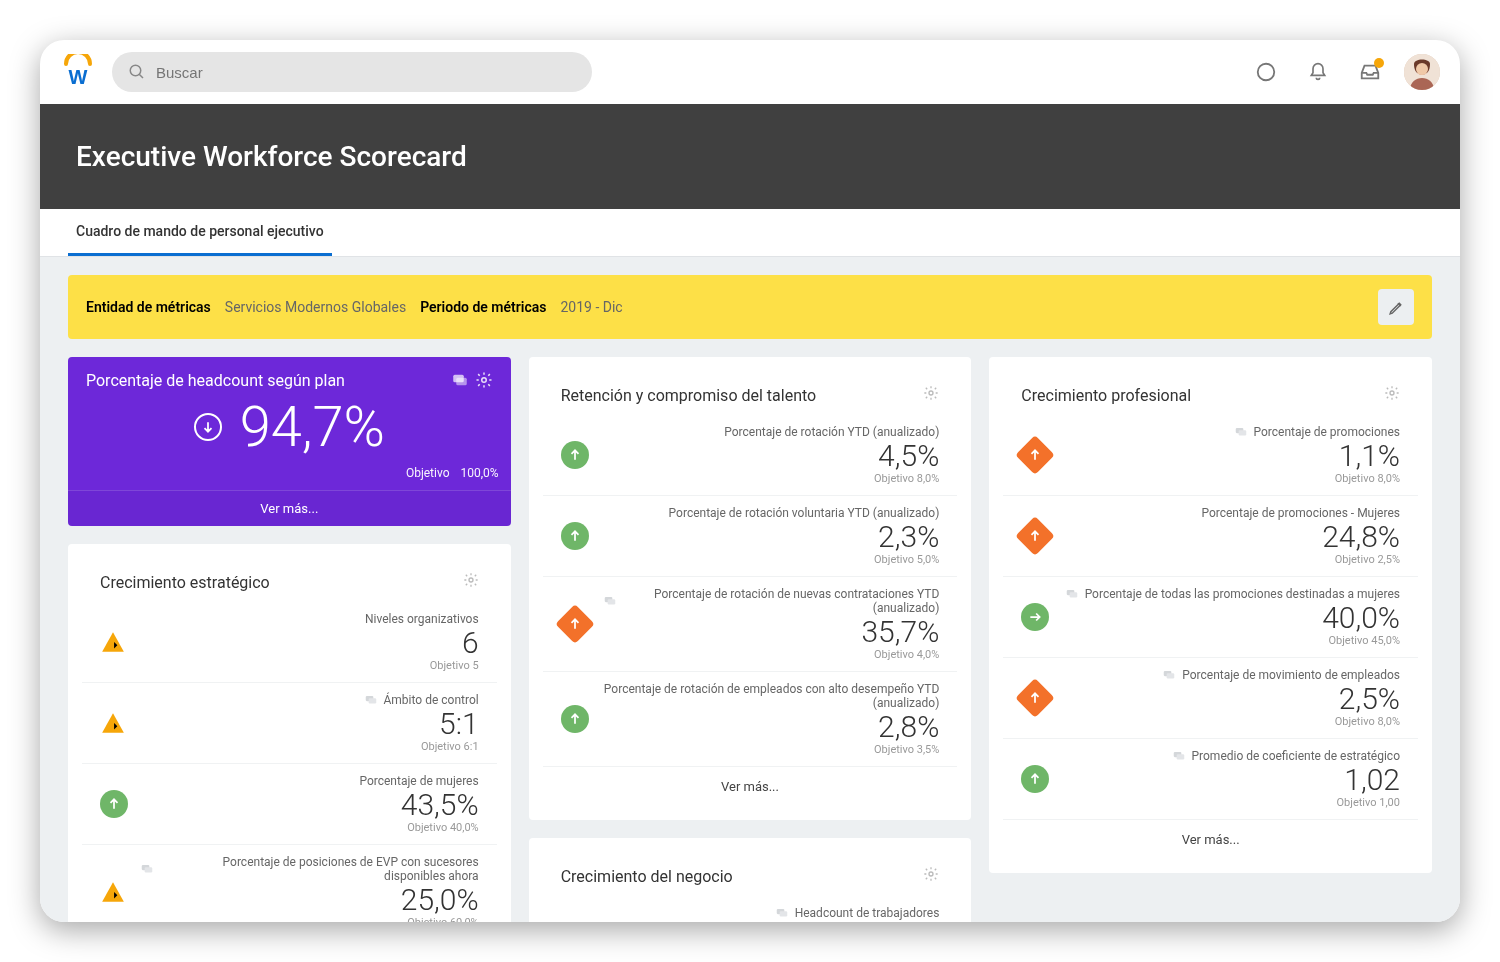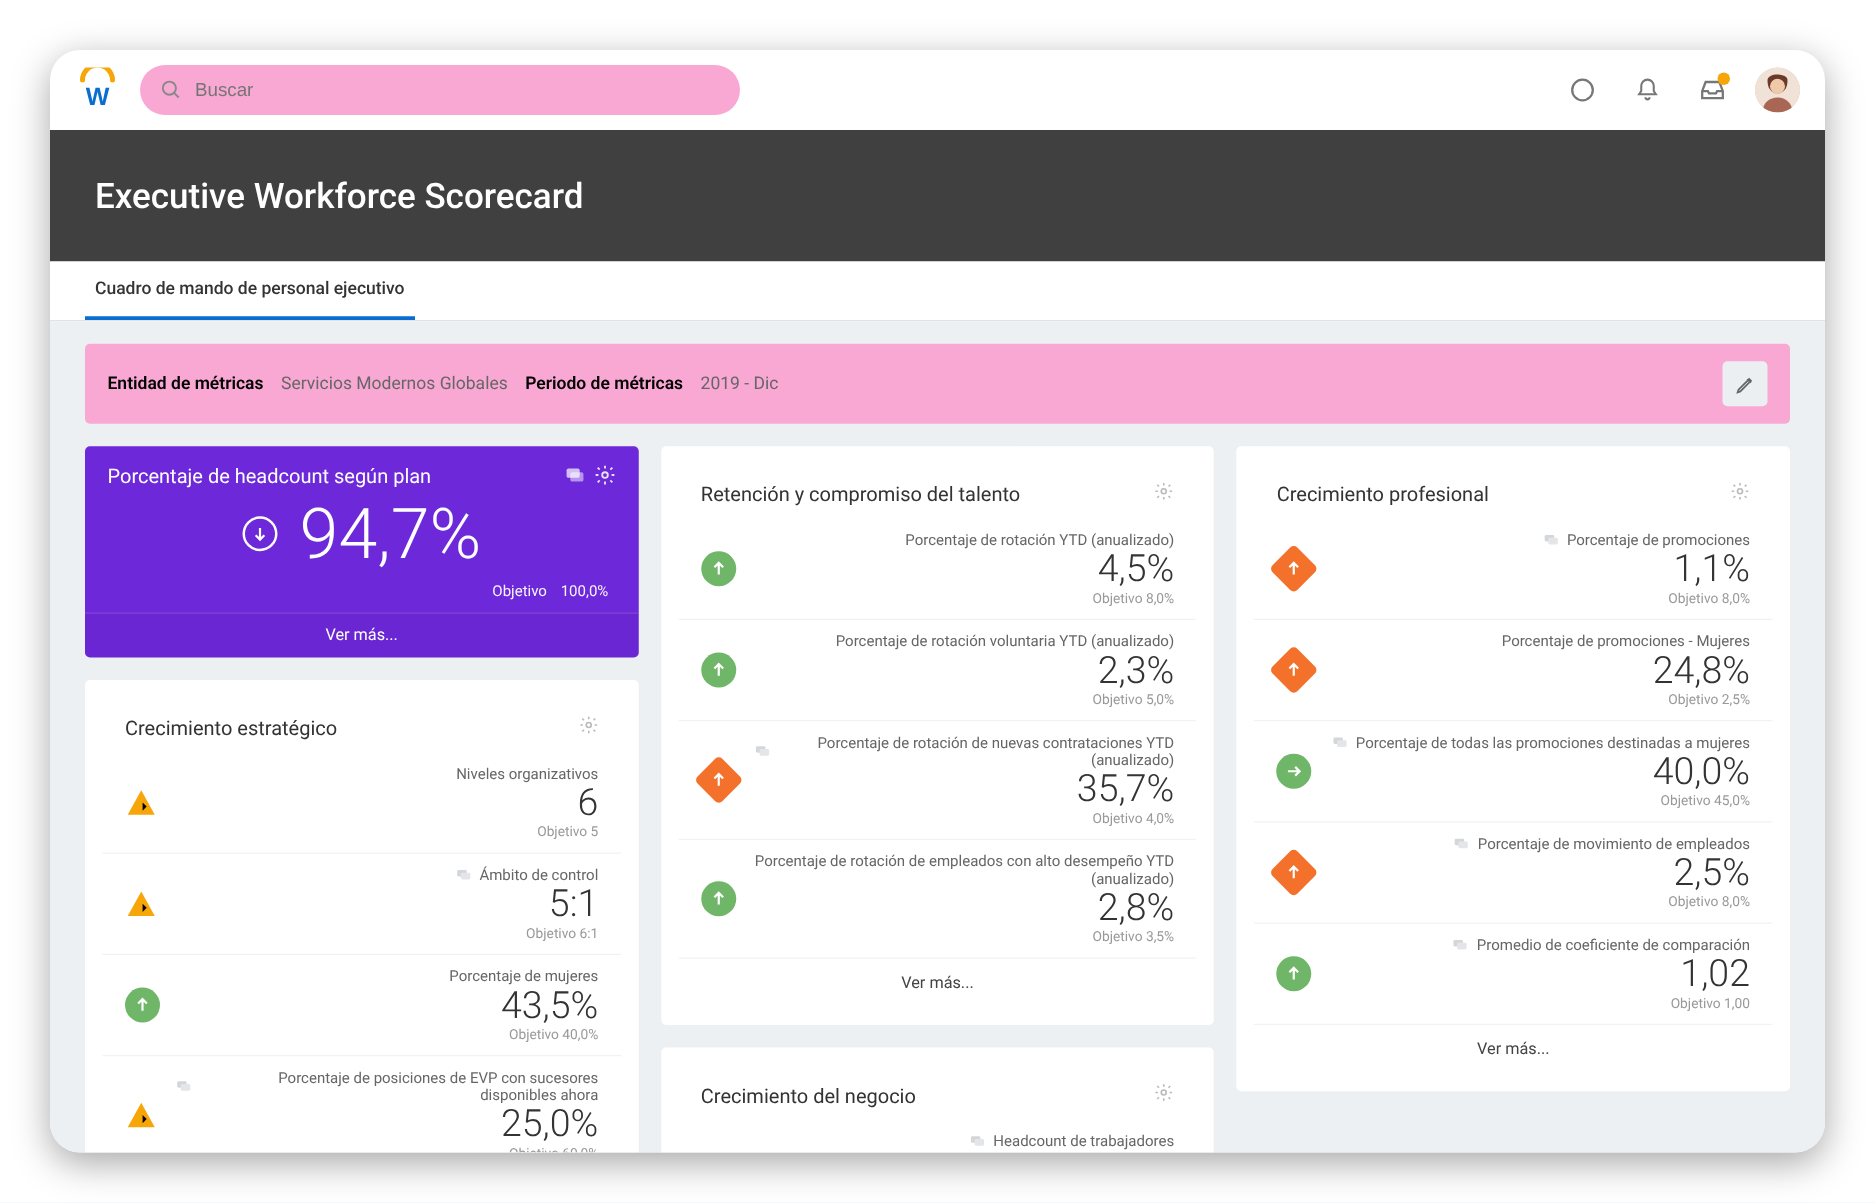--- a/index.html
+++ b/index.html
@@ -4,60 +4,60 @@
 <style>
   * { box-sizing: border-box; margin: 0; padding: 0; }
   body { font-family: -apple-system, BlinkMacSystemFont, "Segoe UI", Roboto, Arial, sans-serif; background: #fff; }
   .frame { width: 1500px; height: 962px; padding: 40px; }
   .window { width: 100%; height: 100%; border-radius: 24px; box-shadow: 0 8px 30px rgba(0,0,0,0.35); overflow: hidden; background: #fff; display: flex; flex-direction: column; }
 
   
   .topbar { height: 64px; display: flex; align-items: center; padding: 0 20px; gap: 16px; }
   .logo { width: 36px; height: 36px; position: relative; }
   .logo svg { width: 100%; height: 100%; }
-  .search { flex: 0 0 480px; height: 40px; background: #f9a8d4; border-radius: 20px; display: flex; align-items: center; padding: 0 16px; gap: 10px; color: #777; }
+  .search { flex: 0 0 480px; height: 40px; background: #e5e5e5; border-radius: 20px; display: flex; align-items: center; padding: 0 16px; gap: 10px; color: #777; }
   .search input { border: none; background: transparent; outline: none; font-size: 15px; flex: 1; color: #555; }
   .topbar-spacer { flex: 1; }
   .topicon { width: 36px; height: 36px; display: flex; align-items: center; justify-content: center; color: #888; position: relative; cursor: pointer; }
   .badge { position: absolute; top: 4px; right: 4px; width: 10px; height: 10px; border-radius: 50%; background: #f6a609; }
   .avatar { width: 36px; height: 36px; border-radius: 50%; overflow: hidden; background: #e0c8b8; position: relative; cursor: pointer; }
   .avatar svg { width: 100%; height: 100%; }
 
   
   .banner { background: #404040; color: #fff; padding: 36px 36px; }
   .banner h1 { font-size: 28px; font-weight: 500; }
 
   
   .tabs { border-bottom: 1px solid #e0e3e6; padding: 0 28px; display: flex; }
   .tab { padding: 14px 8px; font-size: 14px; color: #333; border-bottom: 3px solid transparent; cursor: pointer; }
   .tab.active { border-bottom-color: #0a6ed1; font-weight: 500; }
 
   
   .content { flex: 1; background: #edf0f2; padding: 18px 28px; overflow: hidden; }
-  .filters { background: #f9a8d4; border-radius: 4px; padding: 14px 18px; display: flex; align-items: center; gap: 14px; margin-bottom: 18px; font-size: 14px; }
+  .filters { background: #fde047; border-radius: 4px; padding: 14px 18px; display: flex; align-items: center; gap: 14px; margin-bottom: 18px; font-size: 14px; }
   .filters .lbl { font-weight: 600; }
   .filters .val { color: #666; }
   .filters .spacer { flex: 1; }
   .editbtn { width: 36px; height: 36px; background: #eceff1; border-radius: 4px; display: flex; align-items: center; justify-content: center; color: #666; cursor: pointer; }
 
   .grid { display: grid; grid-template-columns: repeat(3, 1fr); gap: 18px; align-items: start; }
   .col { display: flex; flex-direction: column; gap: 18px; }
   .card { background: #fff; border-radius: 4px; padding: 14px; overflow: hidden; }
   .card-head { display: flex; align-items: center; justify-content: space-between; padding: 14px 18px 10px; }
   .card-title { font-size: 16px; color: #333; font-weight: 400; }
   .gear { color: #aaa; cursor: pointer; }
 
   
   .hero { background: #6d28d9; color: #fff; border-radius: 4px; overflow: hidden; }
   .hero-head { padding: 14px 18px 4px; display: flex; justify-content: space-between; align-items: flex-start; }
   .hero-title { font-size: 16px; font-weight: 400; }
   .hero-icons { display: flex; gap: 6px; color: rgba(255,255,255,0.85); }
   .hero-body { display: flex; align-items: center; justify-content: center; gap: 18px; padding: 0 18px 6px; }
   .hero-val { font-size: 56px; font-weight: 300; text-align: center; }
-  .hero-obj { text-align: right; font-size: 12px; padding: 0 24px 10px; opacity: 0.95; }
+  .hero-obj { text-align: right; font-size: 12px; padding: 0 12px 10px; opacity: 0.95; }
   .hero-obj span:first-child { margin-right: 8px; }
   .hero-more { text-align: center; font-size: 13px; padding: 10px 0; background: rgba(0,0,0,0.03); cursor: pointer; border-top: 1px solid rgba(255,255,255,0.15); }
 
   .circle { width: 28px; height: 28px; border-radius: 50%; display: inline-flex; align-items: center; justify-content: center; flex-shrink: 0; }
   .circle.white { border: 2px solid #fff; color: #fff; }
   .circle.green { background: #6fb668; color: #fff; }
   .triangle { width: 26px; height: 26px; display: inline-flex; align-items: center; justify-content: center; flex-shrink: 0; }
   .diamond { width: 28px; height: 28px; display: inline-flex; align-items: center; justify-content: center; flex-shrink: 0; transform: rotate(45deg); background: #f3712a; border-radius: 4px; color: #fff; }
   .diamond svg { transform: rotate(-45deg); }
 
@@ -458,21 +458,21 @@
                     <svg width="14" height="14" viewBox="0 0 24 24" fill="none" stroke="#fff" stroke-width="3">
                       <path d="M12 20V4M6 10l6-6 6 6"></path>
                     </svg>
                   </span>
                   <div class="metric-info">
                     <div class="metric-label">
                       <svg class="comment-icon" viewBox="0 0 24 24" fill="#d4d7da">
                         <rect x="3" y="5" width="13" height="9" rx="2"></rect>
                         <rect x="8" y="9" width="13" height="9" rx="2" fill="#e3e5e8"></rect>
                       </svg>
-                      <span>Promedio de coeficiente de comparación</span>
+                      <span>Promedio de coeficiente de estratégico</span>
                     </div>
                     <div class="metric-val">1,02</div>
                     <div class="metric-obj">Objetivo  1,00</div>
                   </div>
                 </div>
               </div>
             <div class="more-link">Ver más...</div>
           </div>
         </div>
       </div>

